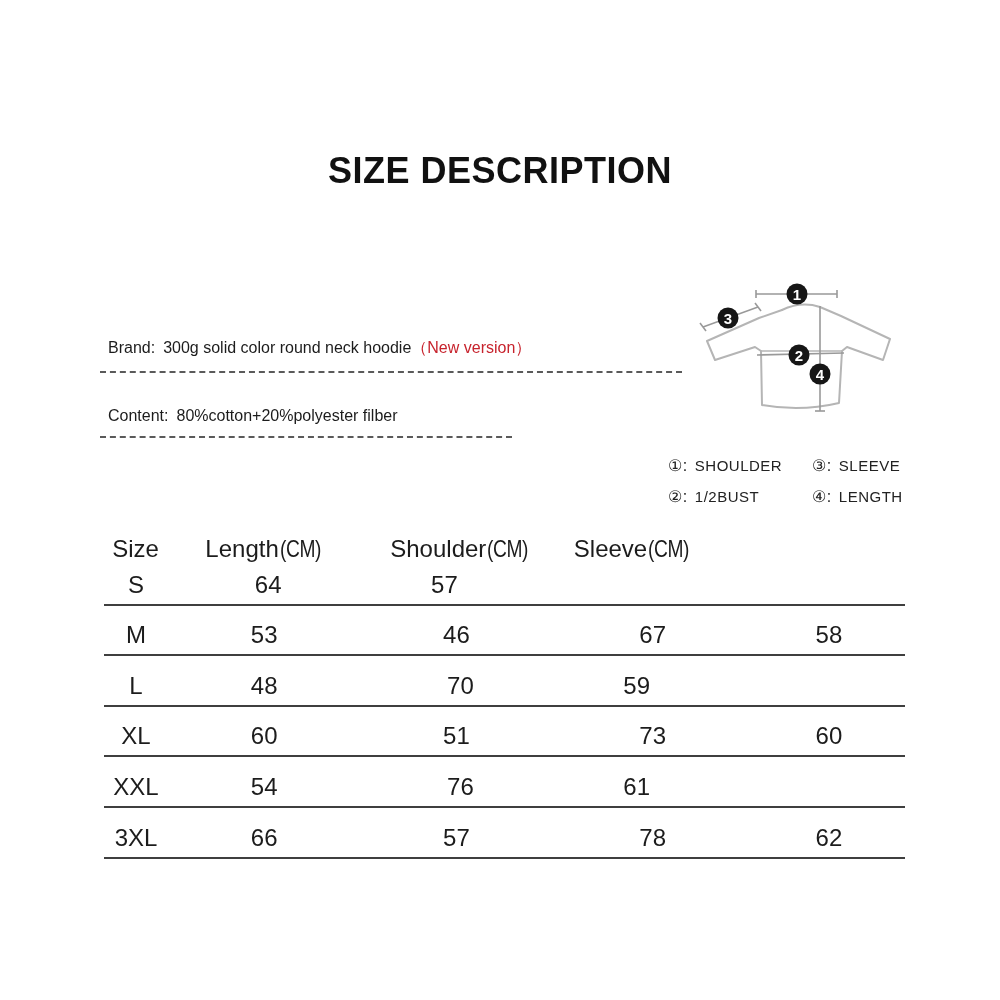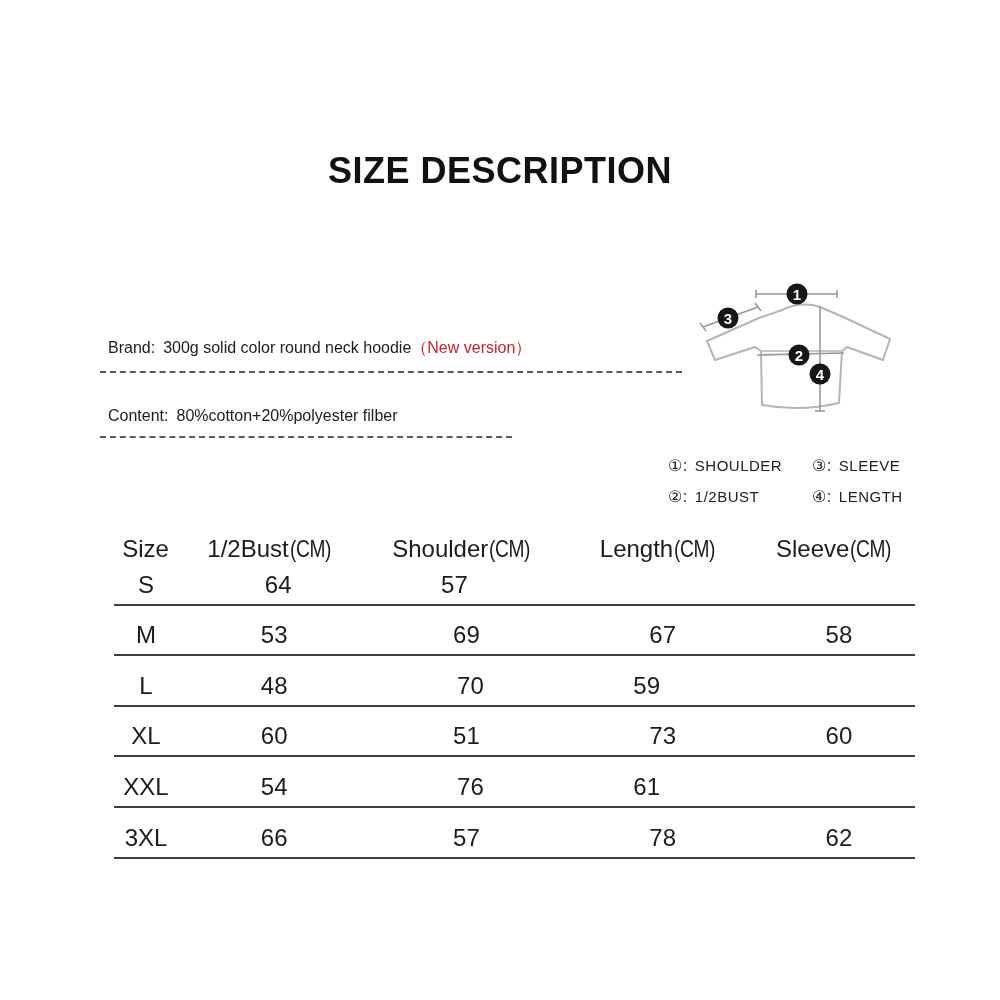--- a/index.html
+++ b/index.html
@@ -61,21 +61,21 @@
     font-size: 15px;
     letter-spacing: 0.5px;
     color: #222;
     gap: 12px;
   }
   .legend-item { white-space: nowrap; }
   .legend-symbol { margin-right: 7px; font-size: 16px; }
 
   .size-table {
     position: absolute;
-    top: 524px; left: 114px;
+    top: 524px; left: 104px;
     width: 801px;
   }
   .tr { display: flex; width: 100%; }
   .th-row { line-height: 26px; height: 26px; }
   .td-row {
     height: 50.6px;
     align-items: flex-end;
     padding-bottom: 5px;
     border-bottom: 2px solid #3f3f3f;
   }
@@ -154,36 +154,35 @@
       <span class="legend-symbol">②:</span><span>1/2BUST</span>
     </div>
     <div class="legend-item">
       <span class="legend-symbol">④:</span><span>LENGTH</span>
     </div>
   </div>
 
   <div class="size-table">
     <div class="tr th-row">
       <div class="cell c0"><span>Size</span><span class="unit"></span></div>
-      <div class="cell c1"><span>1/2Bust</span><span class="unit">(CM)</span></div>
+      <div class="cell c3"><span>Length</span><span class="unit">(CM)</span></div>
       <div class="cell c2"><span>Shoulder</span><span class="unit">(CM)</span></div>
-      <div class="cell c3"><span>Length</span><span class="unit">(CM)</span></div>
       <div class="cell c4"><span>Sleeve</span><span class="unit">(CM)</span></div>
     </div>
 
     <div class="rows-wrap">
       <div class="tr td-row">
         <div class="cell c0">S</div>
         <div class="cell c3">64</div>
         <div class="cell c4">57</div>
       </div>
       <div class="tr td-row">
         <div class="cell c0">M</div>
         <div class="cell c1">53</div>
-        <div class="cell c2">69</div>
+        <div class="cell c2">46</div>
         <div class="cell c3">67</div>
         <div class="cell c4">58</div>
       </div>
       <div class="tr td-row">
         <div class="cell c0">L</div>
         <div class="cell c2">48</div>
         <div class="cell c3">70</div>
         <div class="cell c4">59</div>
       </div>
       <div class="tr td-row">

